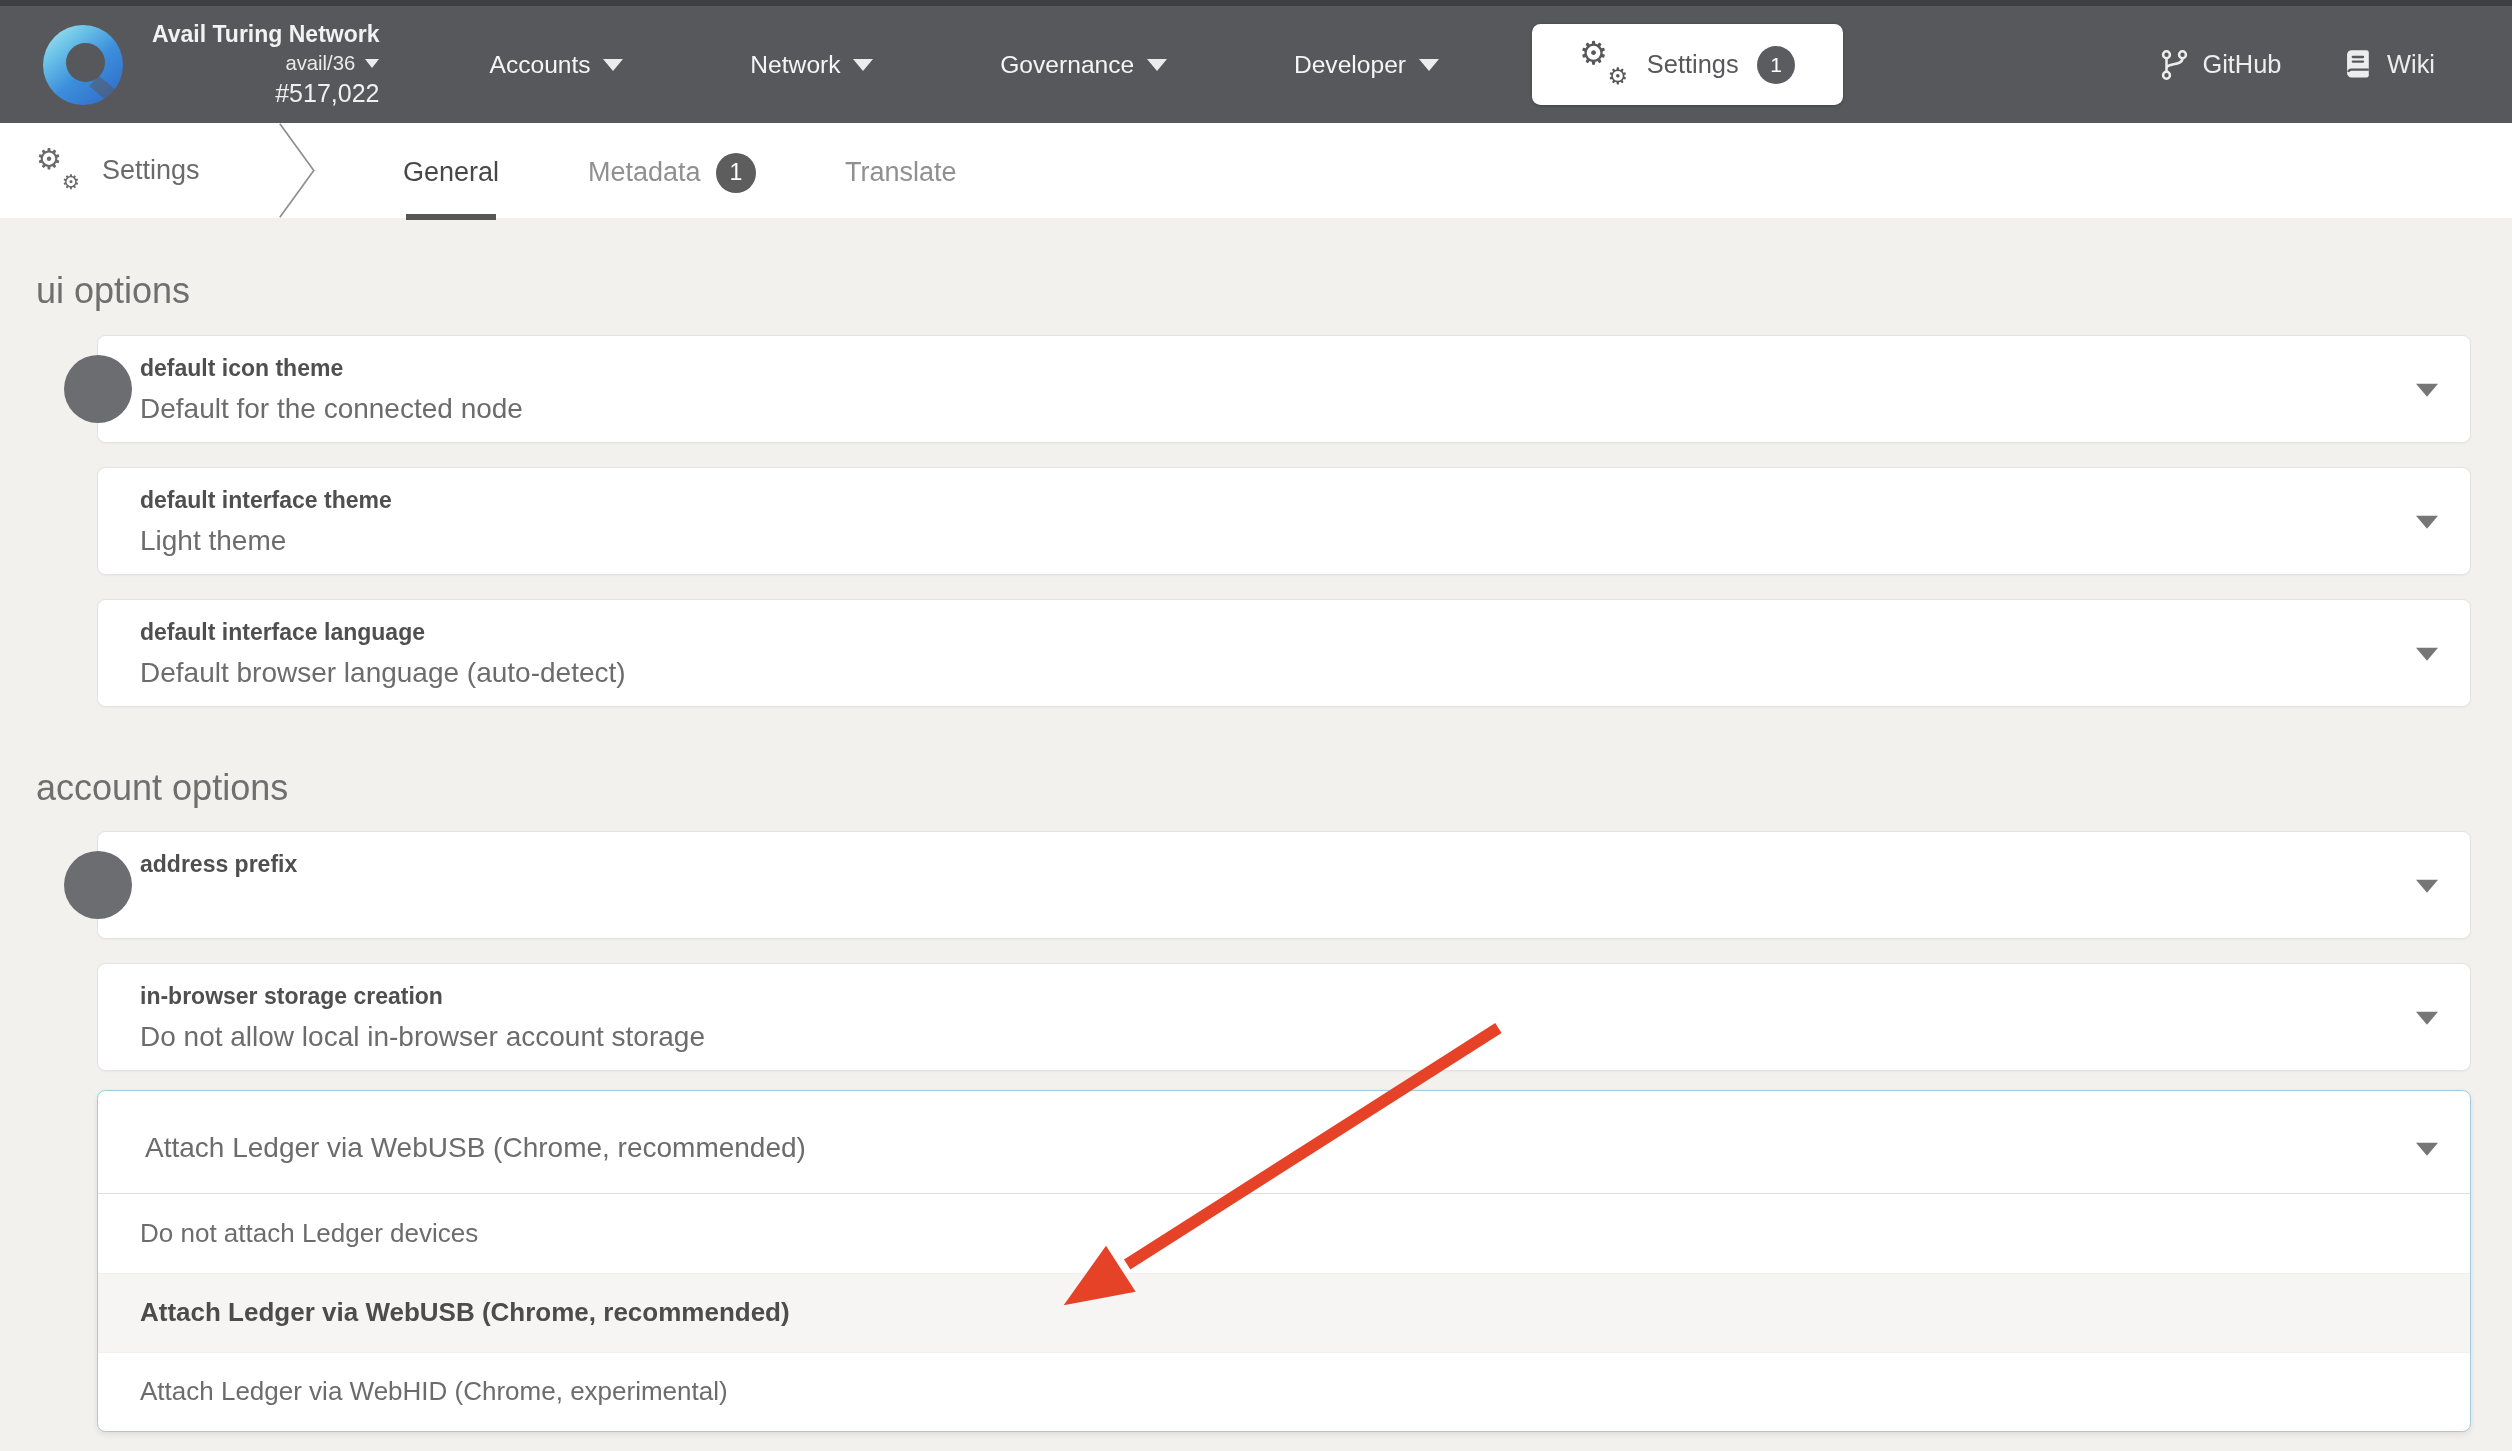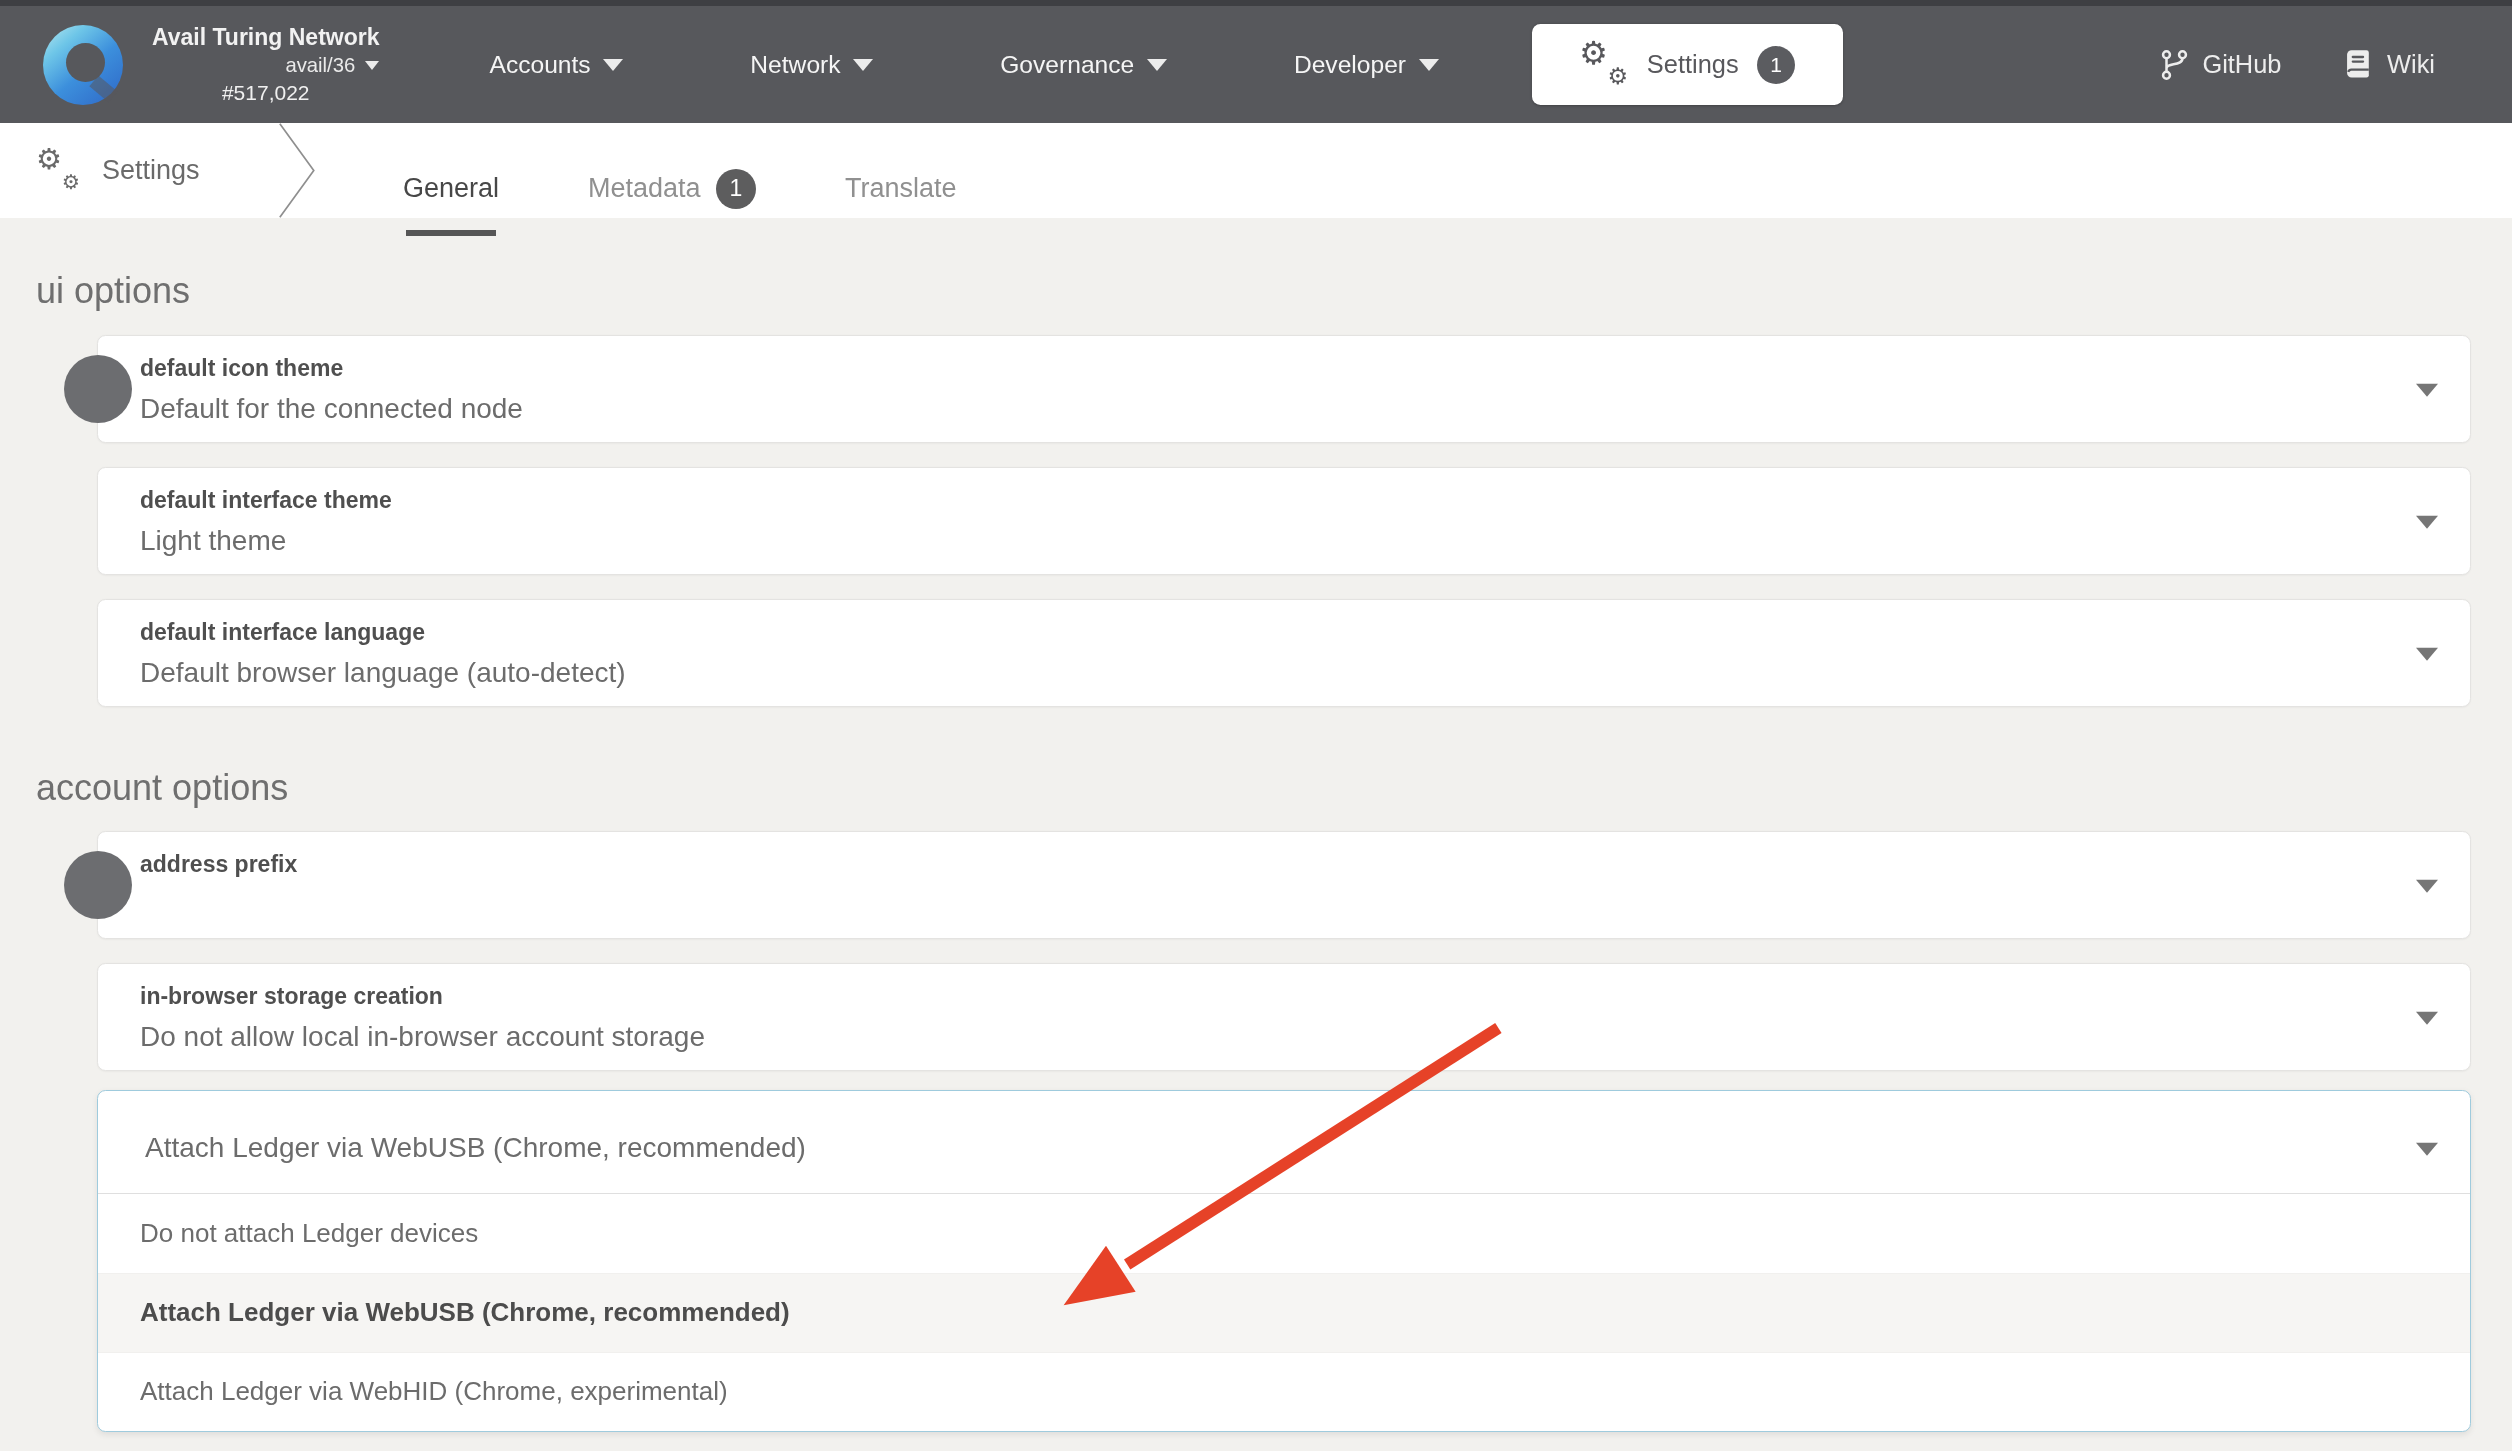--- a/index.html
+++ b/index.html
@@ -32,21 +32,21 @@
     background: #57585c; left: 23px; top: 18.6px;
   }
   .logo::after {
     content: ""; position: absolute; width: 25.4px; height: 13.6px;
     background: #57585c; right: 6.8px; bottom: 8.5px; transform: rotate(40deg); opacity: .55;
   }
   .title-block { margin-left: 29px; display: flex; flex-direction: column; line-height: 1.25; }
   .net-name { font-size: 23px; font-weight: 600; color: #f2f2f2; white-space: nowrap; }
   .net-spec-row { display: flex; justify-content: flex-end; align-items: center; gap: 10.2px; margin-top: 1.7px; }
   .net-spec { font-size: 20.3px; color: #eaeaea; }
-  .net-block { font-size: 21px; color: #f0f0f0; text-align: center; margin-top: 1.7px; }
+  .net-block { font-size: 25px; color: #f0f0f0; text-align: right; margin-top: 1.7px; }
 
   .menus { display: flex; margin-left: 110px; gap: 127px; }
   .menu-item { display: flex; align-items: center; gap: 12.7px; font-size: 24.6px; color: #f5f5f5; cursor: pointer; white-space: nowrap; }
 
   .caret { width: 0; height: 0; border-left: 10.2px solid transparent; border-right: 10.2px solid transparent; border-top: 12.7px solid #ececec; }
   .caret.small { border-left-width: 7.6px; border-right-width: 7.6px; border-top-width: 9.3px; }
   .caret.gray  { border-top-color: #767676; border-left-width: 11px; border-right-width: 11px; border-top-width: 13.6px; }
 
   .settings-btn {
     margin-left: 93px;
@@ -71,21 +71,21 @@
   .top-link svg { display: block; }
 
   
   .tabbar { height: 95px; background: #ffffff; position: relative; display: flex; align-items: center; }
   .tab-settings { display: flex; align-items: center; gap: 22px; padding-left: 36px; color: #6a6a6a; cursor: pointer; }
   .tab-settings .cogs { width: 44px; height: 41px; }
   .tab-settings .cog-big { font-size: 29px; }
   .tab-settings .cog-small { font-size: 20.3px; }
   .tab-settings .label { font-size: 27px; color: #6a6a6a; }
   .tab-chevron { position: absolute; left: 278px; top: 0; height: 95px; }
-  .tabs { position: absolute; left: 403px; top: 18px; height: 95px; display: flex; align-items: center; gap: 89px; }
+  .tabs { position: absolute; left: 403px; top: 2px; height: 95px; display: flex; align-items: center; gap: 89px; }
   .tab { position: relative; height: 95px; display: flex; align-items: center; gap: 15.3px; font-size: 27px; color: #909090; cursor: pointer; }
   .tab.active { color: #474747; }
   .tab.active::after { content: ""; position: absolute; left: 3.4px; right: 3.4px; bottom: 0; height: 6px; background: #565656; }
   .tab .badge { background: #5d5d5e; min-width: 40px; height: 40px; font-size: 23px; }
 
   
   .main { padding: 0 41px 0 36px; position: relative; }
   .section-heading { font-size: 36px; font-weight: 400; color: #6f6f6f; line-height: 39px; }
   .h-ui { padding-top: 53px; }
   .h-account { padding-top: 61px; }

